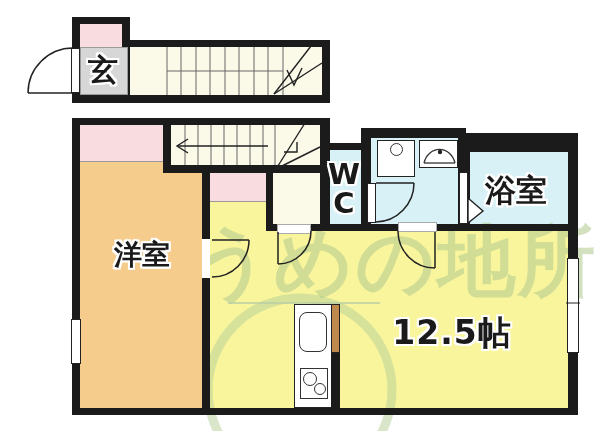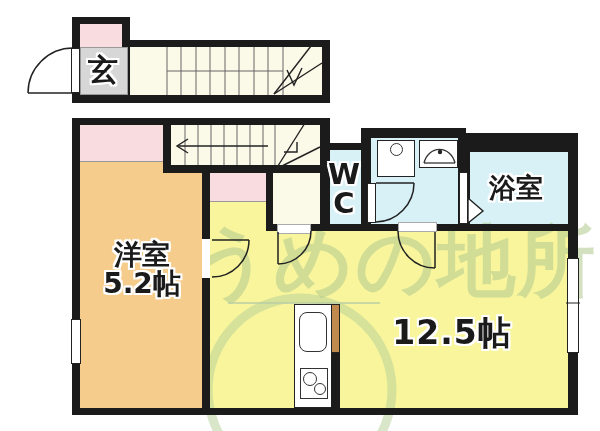--- a/index.html
+++ b/index.html
@@ -150,28 +150,27 @@
     <line x1="424" y1="163" x2="455" y2="163" stroke="#333" stroke-width="1.3"></line>
     <circle cx="440" cy="152" r="2.2" fill="#222"></circle>
 
     <line x1="566" y1="303" x2="580" y2="303" stroke="#222" stroke-width="1"></line>
   </svg>
 
   <div class="lbl" style="left:86px;top:54px;width:34px;font-size:30px;">玄</div>
 
   <div class="lbl" style="left:82px;top:240px;width:120px;font-size:28px;">
     <span>洋室</span><br>
-    <span>5.2帖</span>
   </div>
 
   <div class="lbl" style="left:372px;top:281px;width:160px;font-size:33px;letter-spacing:5px;">
     <br>
     <span style="letter-spacing:1px;">12.5帖</span>
   </div>
 
   <div class="lbl" style="left:328px;top:160px;width:32px;font-size:29px;line-height:1.0;">
     <span>W</span><br>
     <span>C</span>
   </div>
 
-  <div class="lbl" style="left:466px;top:174px;width:100px;font-size:27px;">浴室</div>
+  <div class="lbl" style="left:466px;top:174px;width:100px;font-size:31px;">浴室</div>
 
 </div>
 
 </body></html>

